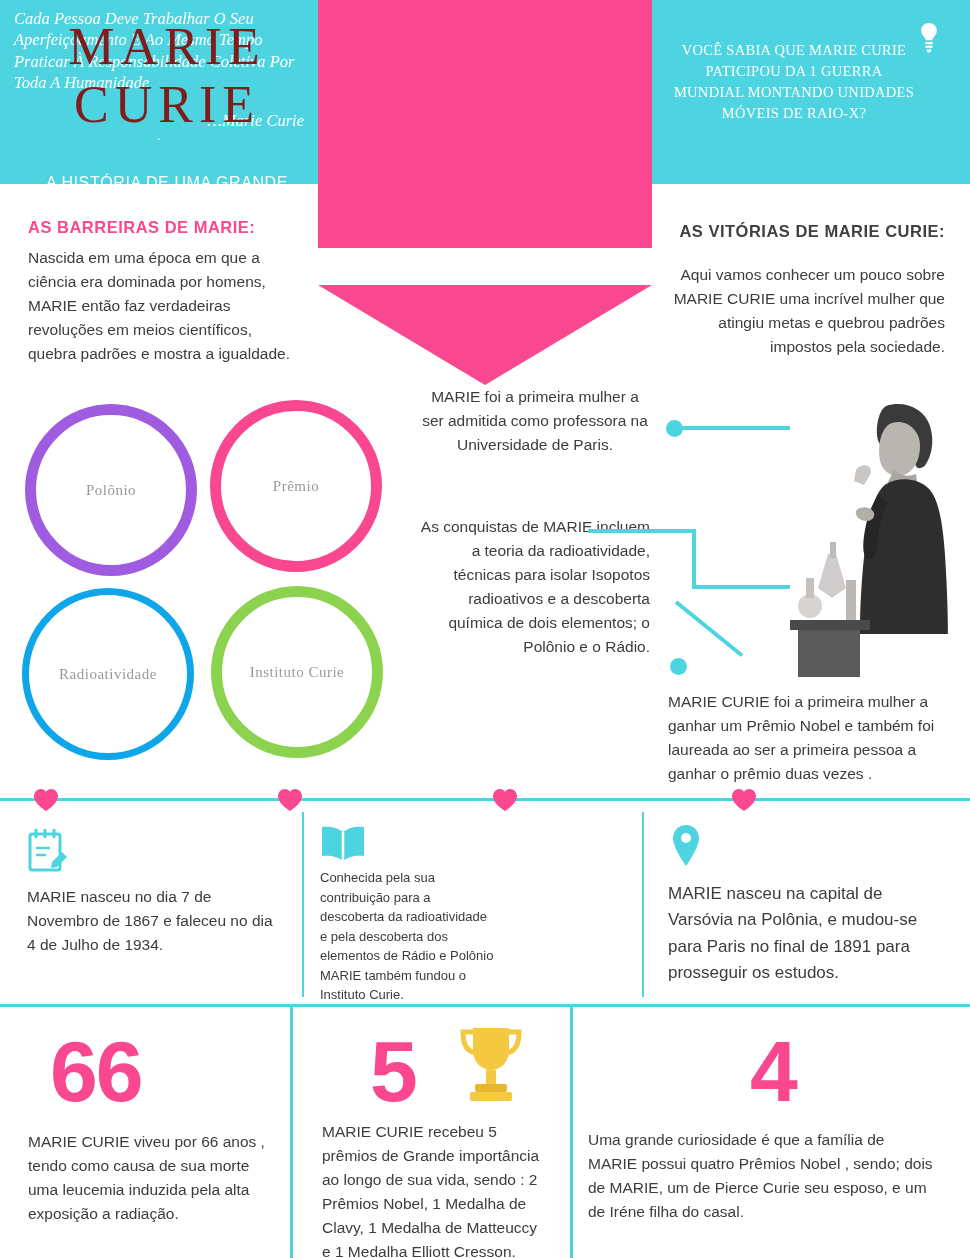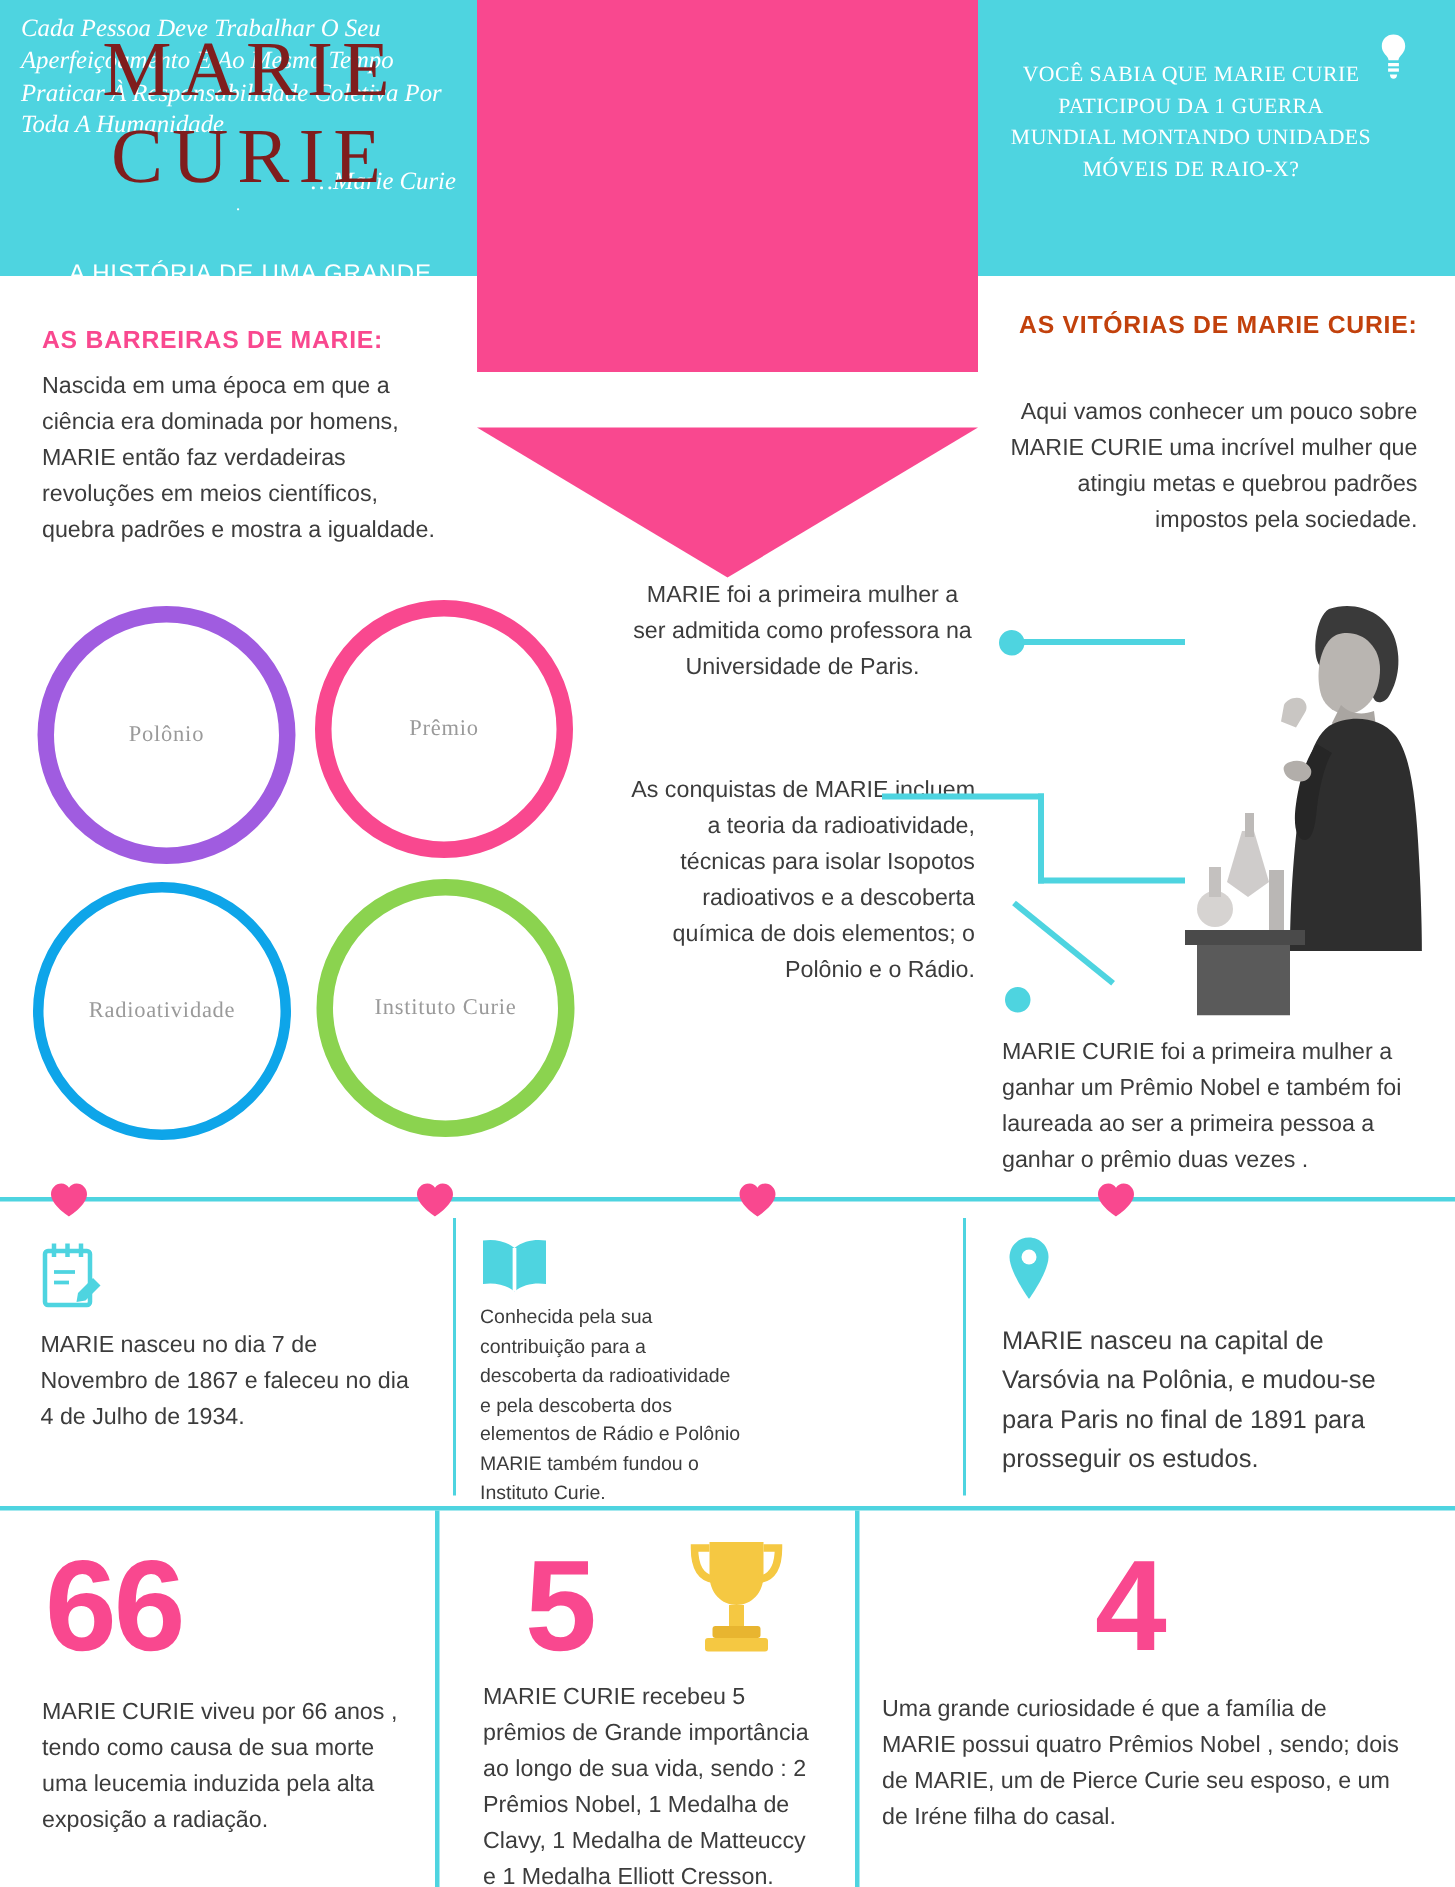--- a/index.html
+++ b/index.html
@@ -115,28 +115,28 @@
   .h-left {
     position: absolute;
     left: 28px; top: 218px;
     font-size: 16.5px;
     font-weight: bold;
     letter-spacing: .5px;
     color: #f9488f;
   }
   .h-right {
     position: absolute;
-    left: 660px; top: 206px;
+    left: 660px; top: 220px;
     width: 285px;
     text-align: right;
     font-size: 16.5px;
     font-weight: bold;
     letter-spacing: .5px;
     line-height: 1.35;
-    color: #c2410c;
+    color: #404040;
   }
   .p-left {
     position: absolute;
     left: 28px; top: 246px;
     width: 265px;
     font-size: 15.5px;
     line-height: 1.55;
     color: #3c3c3c;
   }
   .p-right {
@@ -246,20 +246,21 @@
   .bottom-rule { position: absolute; left: 0; top: 1004px; width: 970px; height: 3px; background: #4ed4e0; }
   .bs-sep-1 { position: absolute; left: 290px; top: 1007px; width: 3px; height: 251px; background: #4ed4e0; }
   .bs-sep-2 { position: absolute; left: 570px; top: 1007px; width: 3px; height: 251px; background: #4ed4e0; }
 
   .bignum {
     position: absolute;
     font-family: "Liberation Sans", sans-serif;
     font-weight: bold;
     color: #f9488f;
     line-height: 1;
+    margin-left: 20px;
   }
   .n66 { left: 30px;  top: 1028px; font-size: 86px; letter-spacing: -2px; }
   .n5  { left: 350px; top: 1028px; font-size: 86px; }
   .n4  { left: 730px; top: 1028px; font-size: 86px; }
 
   .bs-text {
     position: absolute;
     font-size: 15.5px;
     line-height: 1.55;
     color: #3c3c3c;

